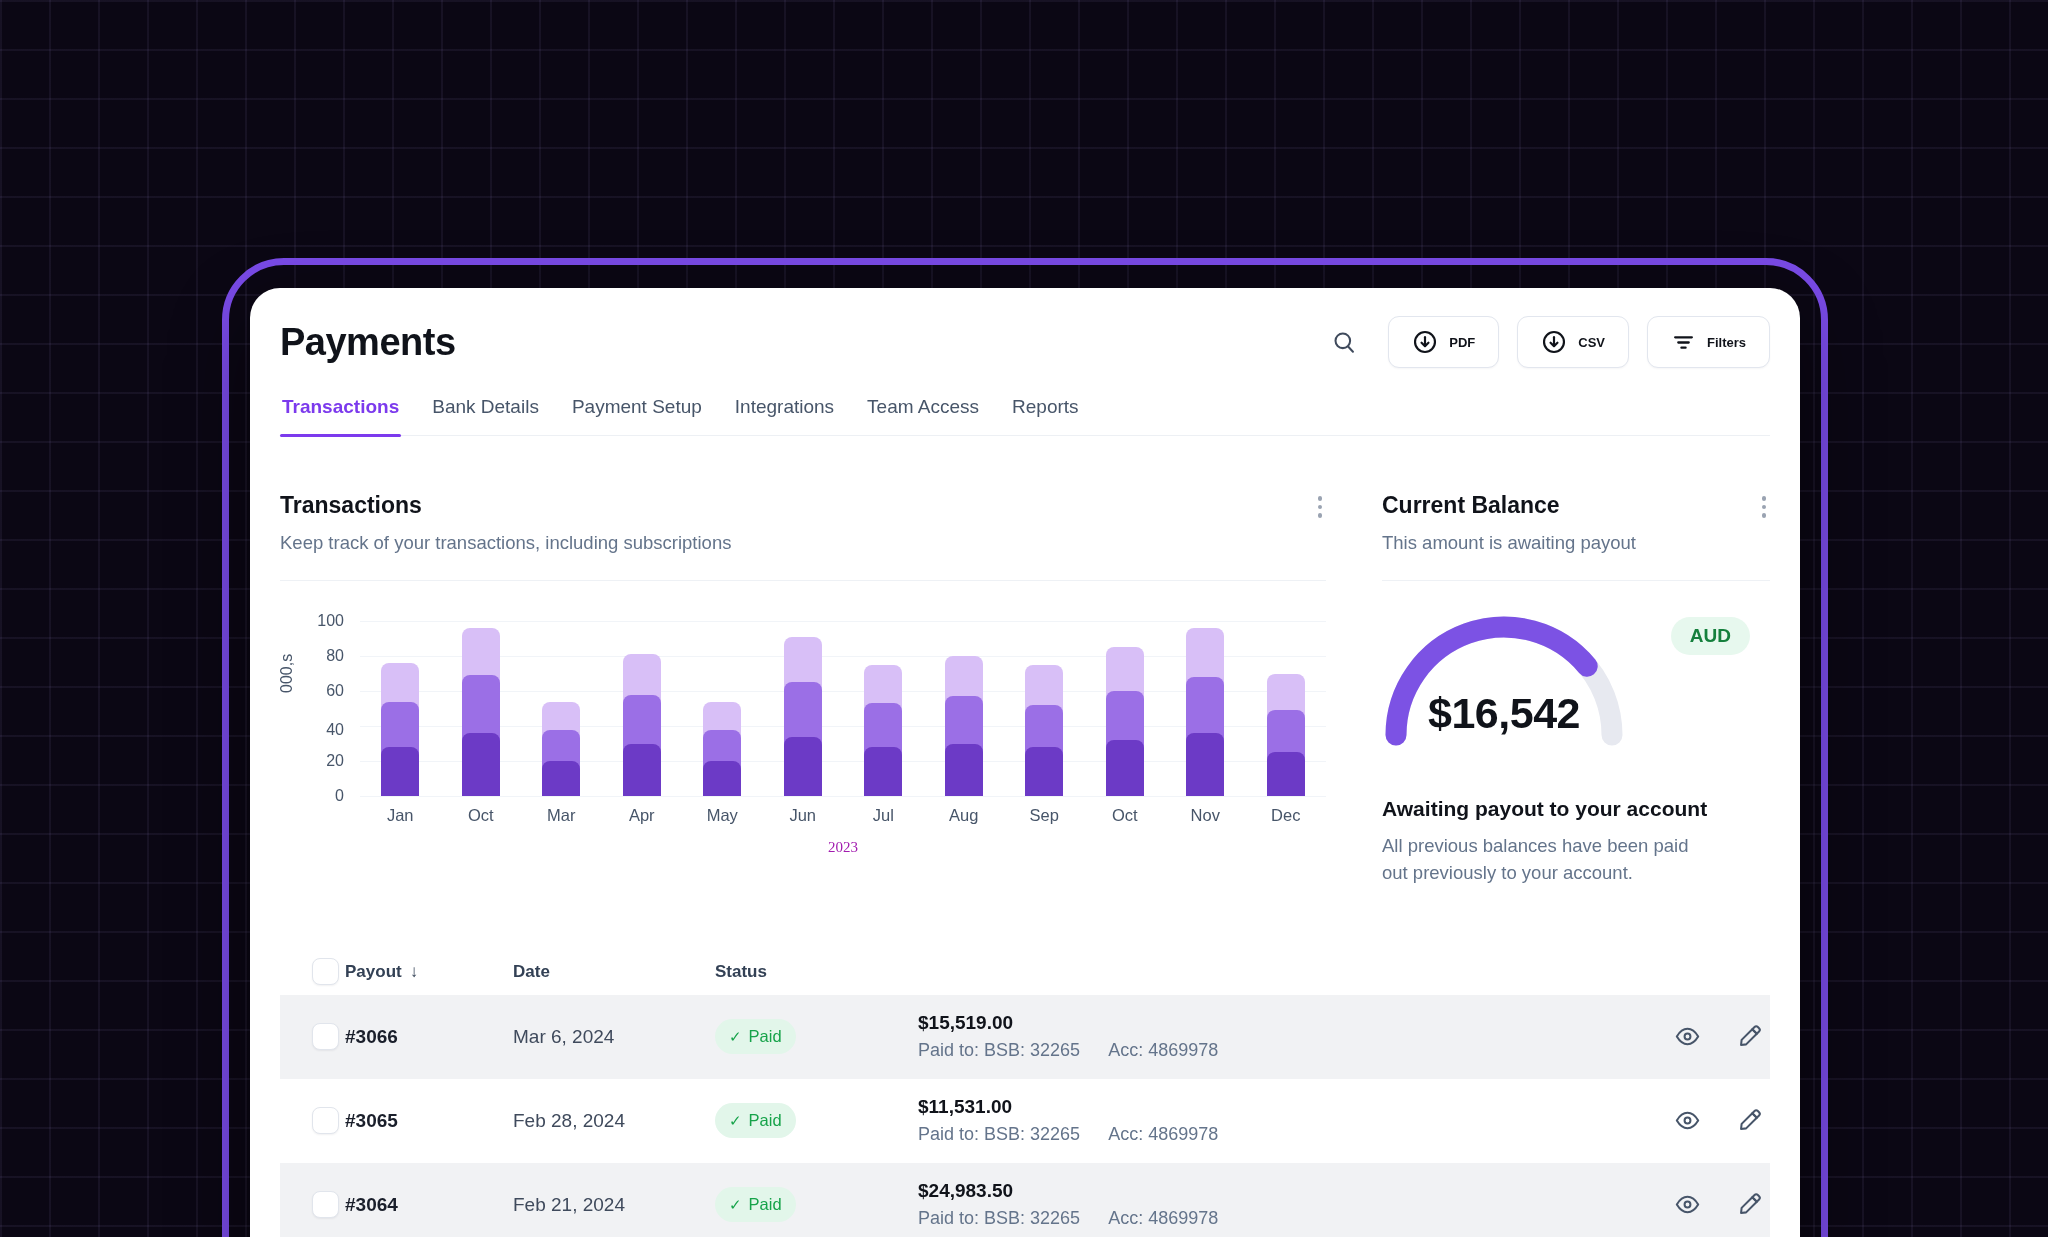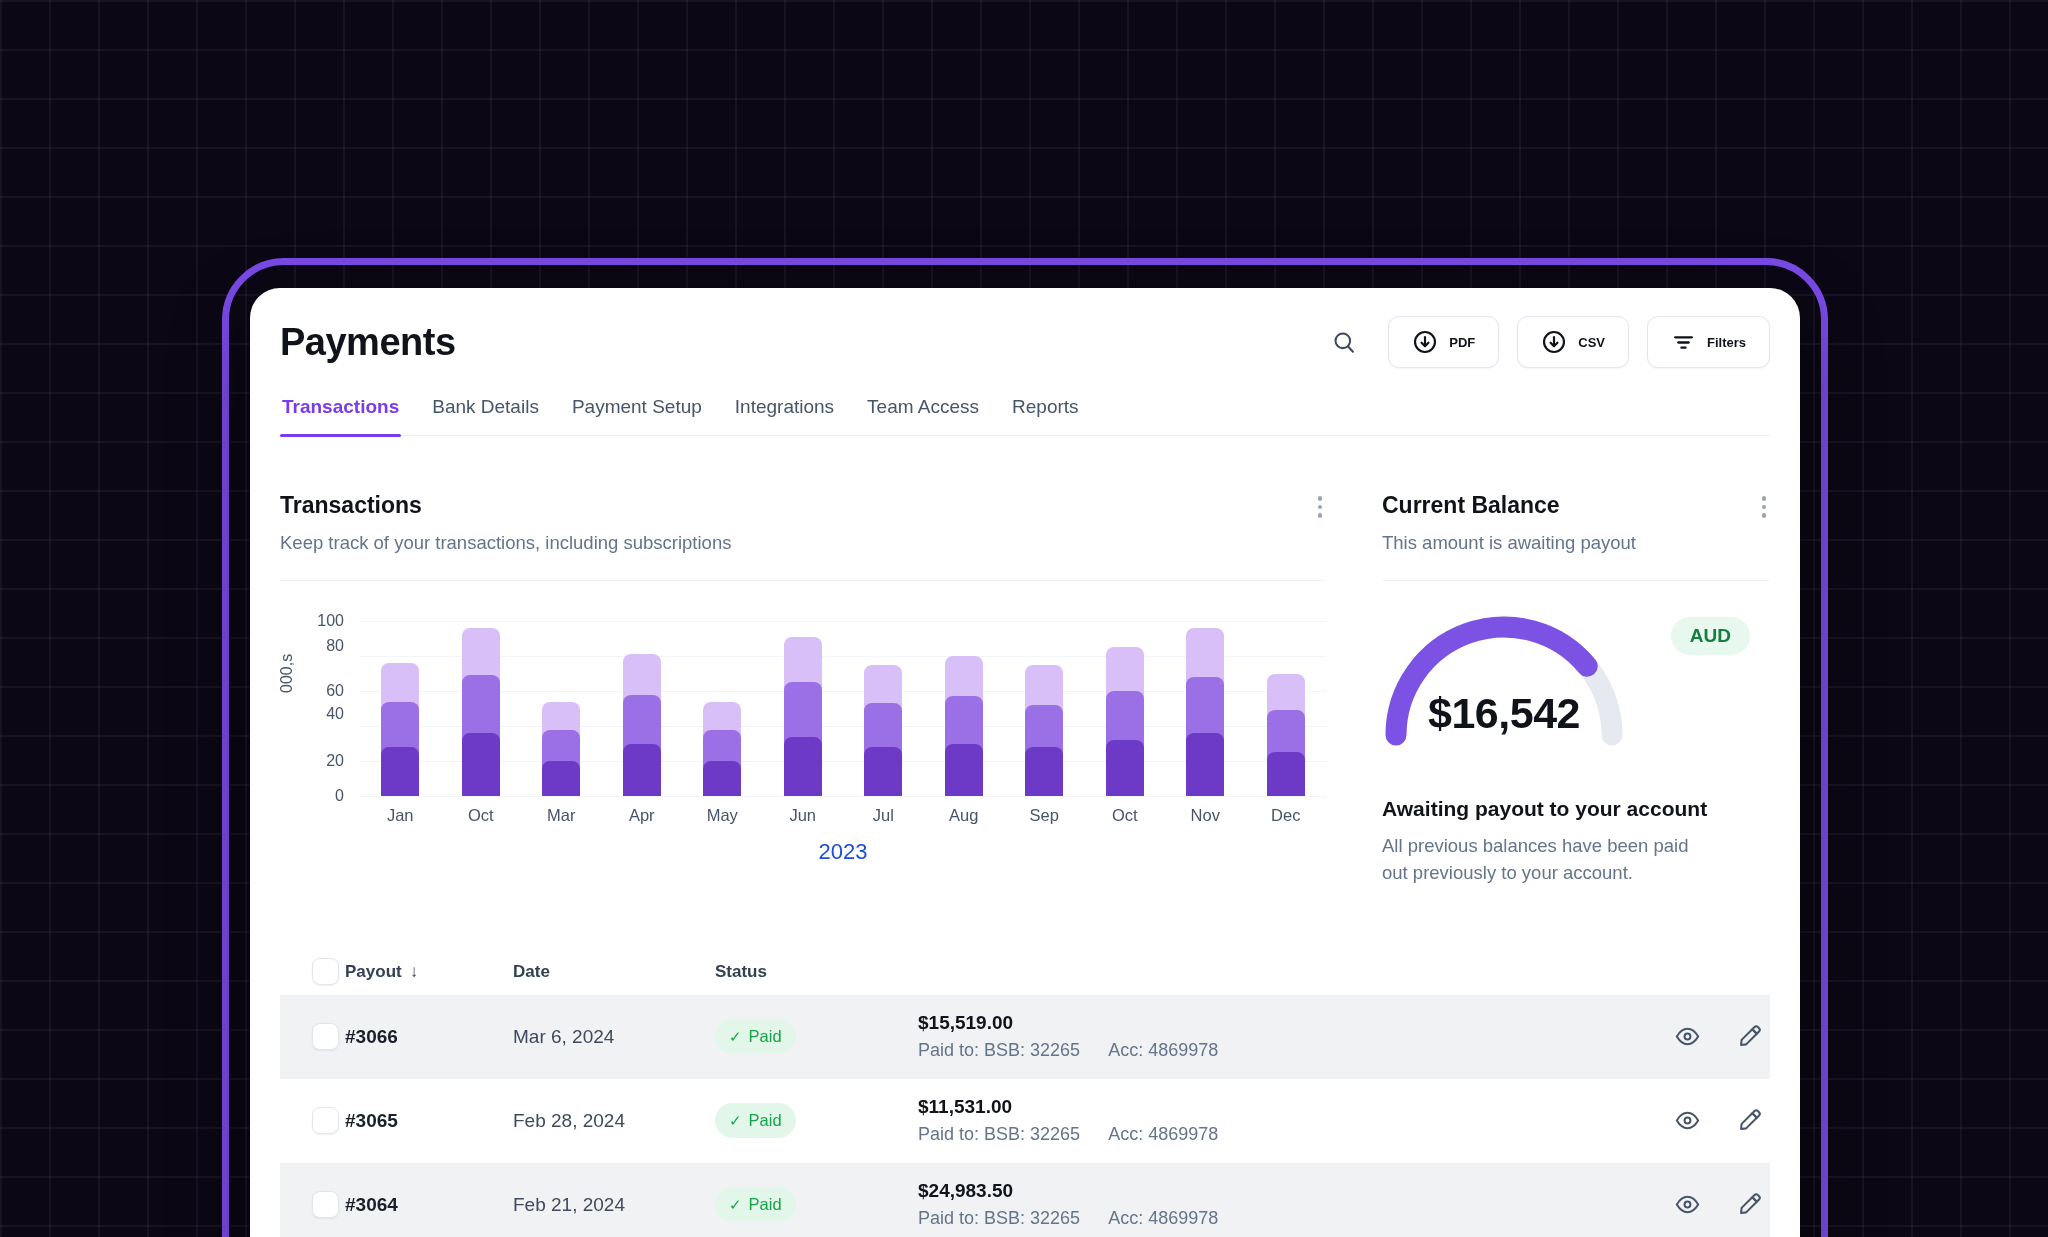--- a/index.html
+++ b/index.html
@@ -55,21 +55,21 @@
     font-size:16px; color:#475569; white-space:nowrap;
   }
   .plot { position:relative; height:175px; }
   .gridline { position:absolute; left:0; right:0; height:1.5px; background:#f1f4f8; }
   .ytick { position:absolute; left:-58px; width:42px; text-align:right; font-size:16px; color:#475569; line-height:20px; }
   .bars { position:absolute; left:0; right:0; top:0; bottom:0; display:flex; justify-content:space-around; align-items:flex-end; }
   .bar-slot { position:relative; width:80px; height:100%; }
   .seg { position:absolute; bottom:0; left:21px; width:38px; border-radius:8px 8px 0 0; }
   .x-labels { display:flex; justify-content:space-around; padding-left:80px; margin-top:10px; }
   .x-labels div { width:80px; text-align:center; font-size:16.5px; color:#475569; }
-  .year-label { padding-left:80px; margin-top:14px; text-align:center; font-size:22px; color:#1d4ed8; }
+  .year-label { padding-left:80px; margin-top:14px; text-align:center; font-size:15px; color:#a21caf;font-family:Liberation Serif, serif; }
   
   .gauge-wrap { position:relative; margin-top:32px; height:152px; }
   .gauge-amount { position:absolute; left:0; width:244px; top:76px; text-align:center; font-size:43px; font-weight:700; color:#10131a; letter-spacing:-0.5px; }
   .currency-badge {
     position:absolute; right:20px; top:4px; background:#e7f8ee; color:#15803d;
     font-size:19px; font-weight:600; padding:8px 19px; border-radius:999px;
   }
   .balance-headline { margin-top:32px; font-size:21px; font-weight:700; color:#10131a; }
   .balance-desc { margin-top:12px; font-size:18.5px; color:#64748b; line-height:1.45; width:330px; }
   
@@ -175,25 +175,25 @@
       <div class="divider"></div>
 
       <div class="chart">
         <div class="y-axis-title">000,s</div>
         <div class="plot">
             <div class="gridline" style="bottom: -1px;"></div>
             <div class="ytick" style="bottom: -10px;">0</div>
             <div class="gridline" style="bottom: 34px;"></div>
             <div class="ytick" style="bottom: 25px;">20</div>
             <div class="gridline" style="bottom: 69px;"></div>
-            <div class="ytick" style="bottom: 72px;">40</div>
+            <div class="ytick" style="bottom: 56px;">40</div>
             <div class="gridline" style="bottom: 104px;"></div>
             <div class="ytick" style="bottom: 95px;">60</div>
             <div class="gridline" style="bottom: 139px;"></div>
-            <div class="ytick" style="bottom: 140px;">80</div>
+            <div class="ytick" style="bottom: 130px;">80</div>
             <div class="gridline" style="bottom: 174px;"></div>
             <div class="ytick" style="bottom: 165px;">100</div>
             <div class="bars">
               <div class="bar-slot">
                 <div class="seg" style="height: 133px; background: rgb(216, 191, 247);"></div>
                 <div class="seg" style="height: 94.5px; background: rgb(155, 111, 230);"></div>
                 <div class="seg" style="height: 49px; background: rgb(108, 58, 198);"></div>
               </div>
               <div class="bar-slot">
                 <div class="seg" style="height: 168px; background: rgb(216, 191, 247);"></div>

